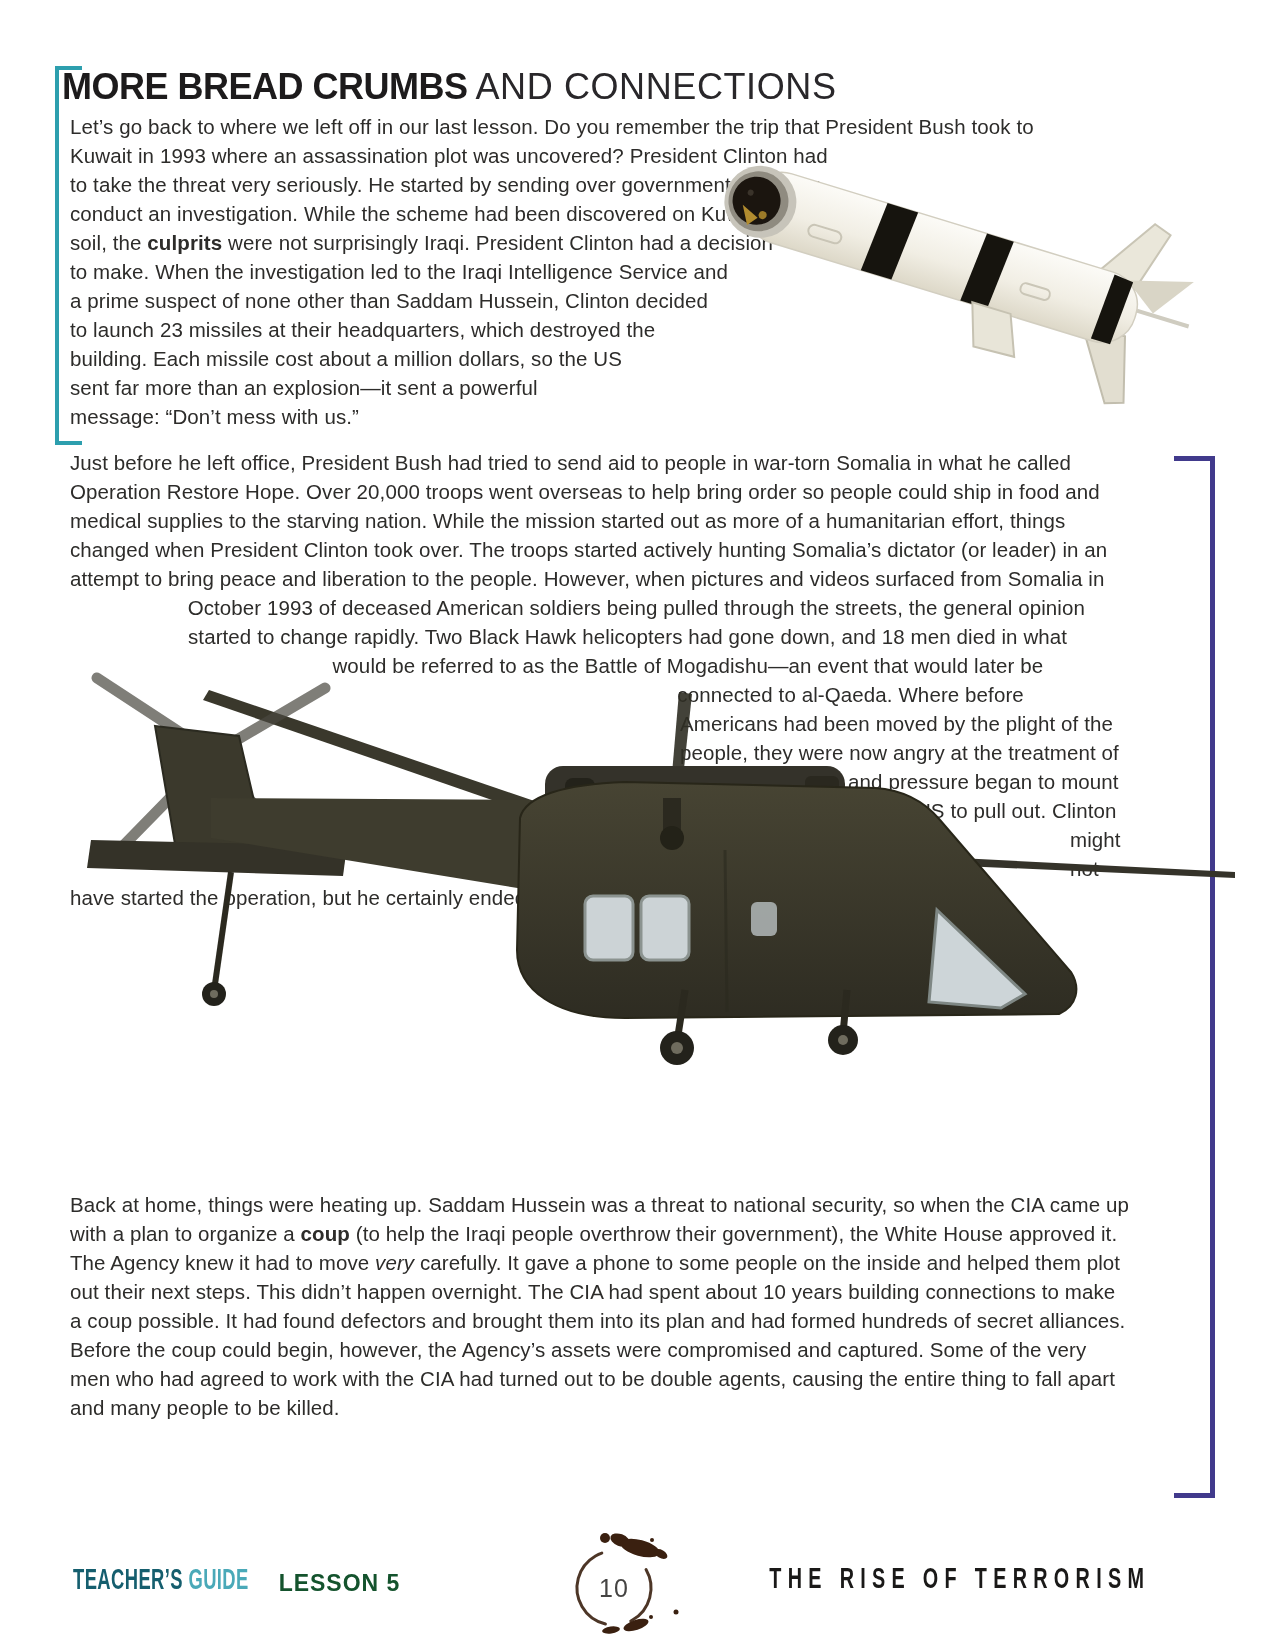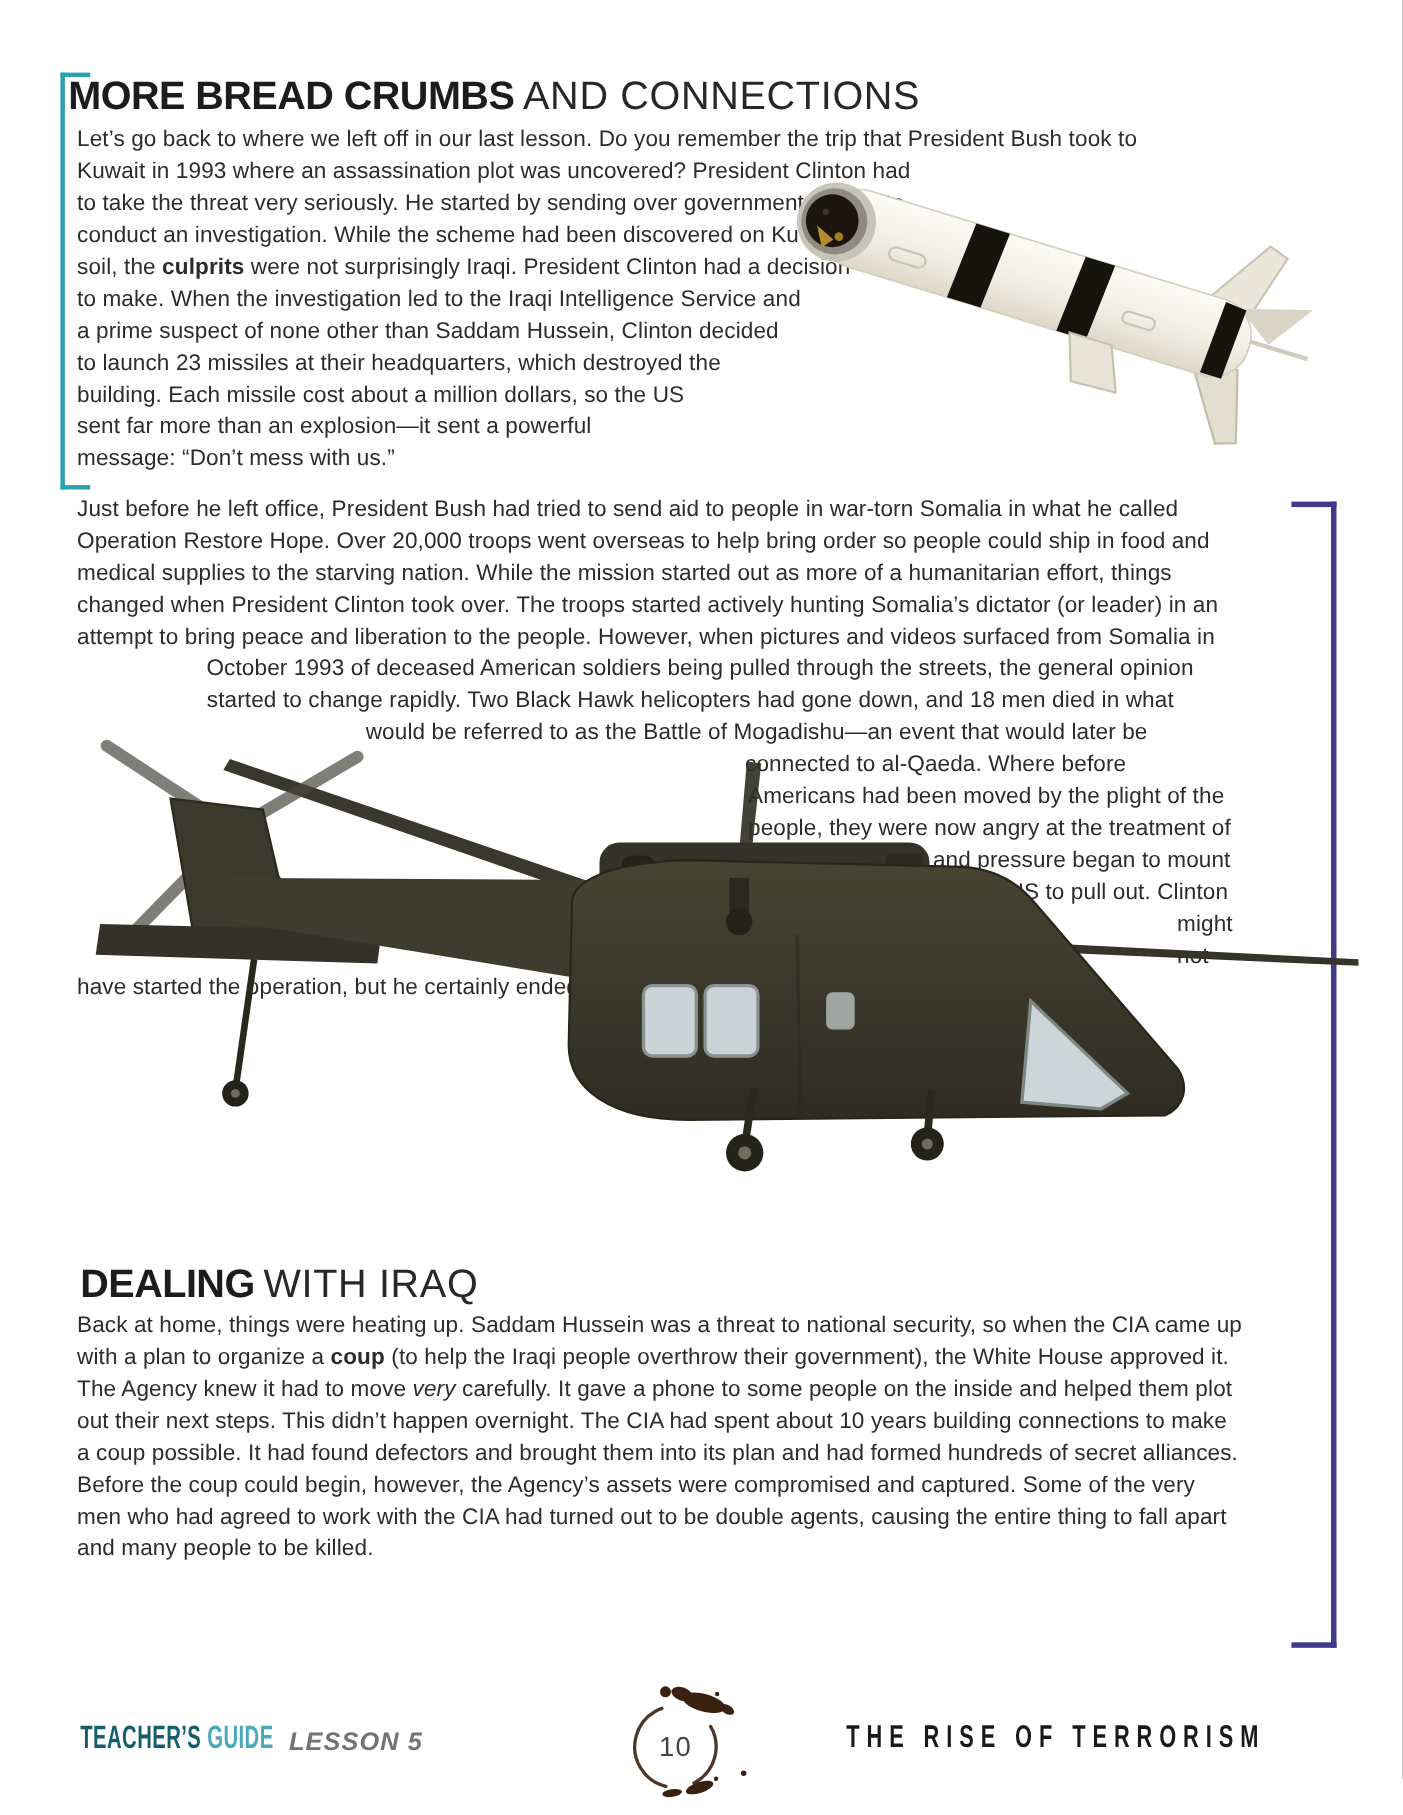--- a/index.html
+++ b/index.html
@@ -47,21 +47,21 @@
   .stain-art   { position:absolute; left:548px; top:1524px; width:135px; height:122px; color:#3a2010; }
   .page-number {
     position:absolute; left:588px; top:1570px; width:52px; height:36px; line-height:36px;
     text-align:center; font-size:25px; font-weight:300; color:#454443; letter-spacing:1px;
   }
   
   .footer-left { position:absolute; left:73px; top:1570px; white-space:nowrap; font-size:23px; }
   .cond { display:inline-block; transform:scale(0.8,1.28); transform-origin:left bottom; font-weight:700; letter-spacing:0.5px; margin-right:-40px; }
   .ft-teal-dark  { color:#155e6e; }
   .ft-teal-light { color:#4aa9b8; }
-  .ft-lesson { font-weight:800; color:#737373; letter-spacing:1px; margin-left:10px;font-style:italic; }
+  .ft-lesson { font-weight:800; color:#14532d; letter-spacing:1px; margin-left:26px; }
   .footer-right {
     position:absolute; right:125px; top:1570px; white-space:nowrap;
     font-size:22px; font-weight:700; color:#1a1918;text-align:right;
   }
   .footer-right .cond-r { display:inline-block; transform:scale(0.9,1.3); transform-origin:right bottom; letter-spacing:7px; }
 </style>
 </head>
 <body>
 
 <div class="page">
@@ -158,23 +158,20 @@
     <circle cx="652" cy="398" r="17" fill="#23221b"></circle>
       <circle cx="652" cy="398" r="6" fill="#6f6c5e"></circle>
     <line x1="822" y1="340" x2="818" y2="384" stroke="#2b291f" stroke-width="7"></line>
     <circle cx="818" cy="390" r="15" fill="#23221b"></circle>
       <circle cx="818" cy="390" r="5" fill="#6f6c5e"></circle>
     <line x1="206" y1="222" x2="190" y2="334" stroke="#2b291f" stroke-width="6"></line>
     <circle cx="189" cy="344" r="12" fill="#23221b"></circle>
       <circle cx="189" cy="344" r="4" fill="#6f6c5e"></circle>
   </svg>
 
-  <div class="sec-heading" style="left:73px; top:1146px;">
-    <span class="hb">DEALING</span><span class="hl">WITH IRAQ</span>
-  </div>
 
   <div class="body-text p3">
     <span><span>Back at home, things were heating up. Saddam Hussein was a threat to national security, so when the CIA came up with a plan to organize a </span><span style="font-weight: 700;">coup</span><span> (to help the Iraqi people overthrow their government), the White House approved it. The Agency knew it had to move </span><span style="font-style: italic;">very</span><span> carefully. It gave a phone to some people on the inside and helped them plot out their next steps. This didn’t happen overnight. The CIA had spent about 10 years building connections to make a coup possible. It had found defectors and brought them into its plan and had formed hundreds of secret alliances. Before the coup could begin, however, the Agency’s assets were compromised and captured. Some of the very men who had agreed to work with the CIA had turned out to be double agents, causing the entire thing to fall apart and many people to be killed.</span></span>
   </div>
 
   <div class="footer-left">
     <span class="cond"><span class="ft-teal-dark" style="color: rgb(21, 94, 110);">TEACHER’S</span>&nbsp;<span class="ft-teal-light" style="color: rgb(74, 169, 184);">GUIDE</span></span><span class="ft-lesson">LESSON 5</span>
   </div>
 
   <svg class="stain-art" viewBox="0 0 135 122" aria-hidden="true" style="color: rgb(58, 32, 16);">

